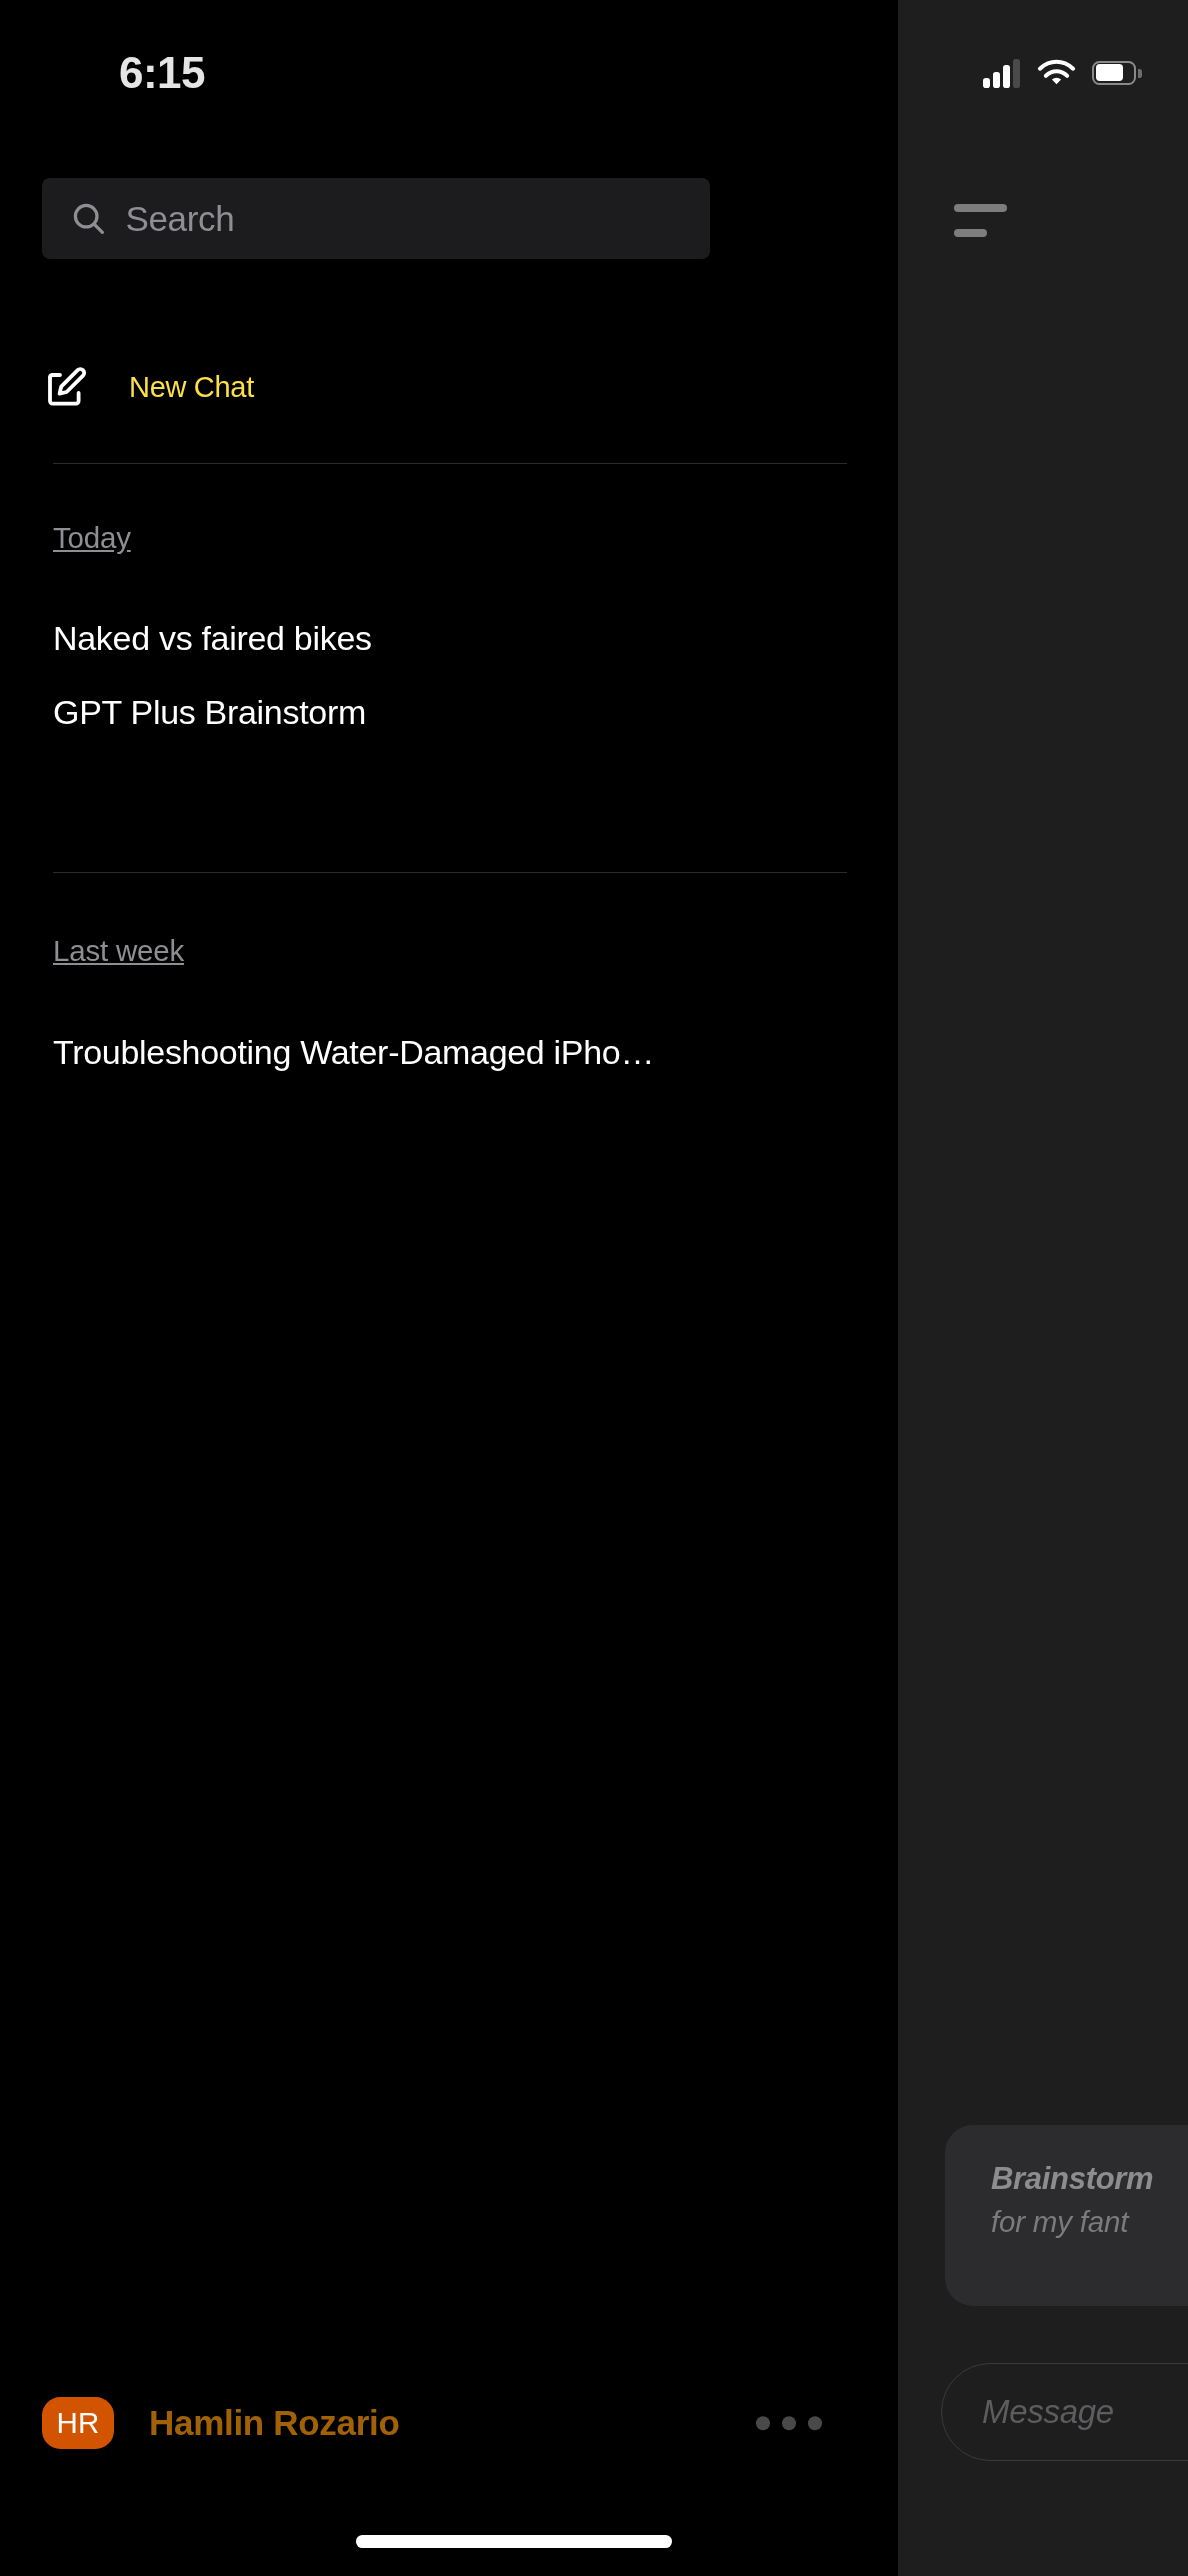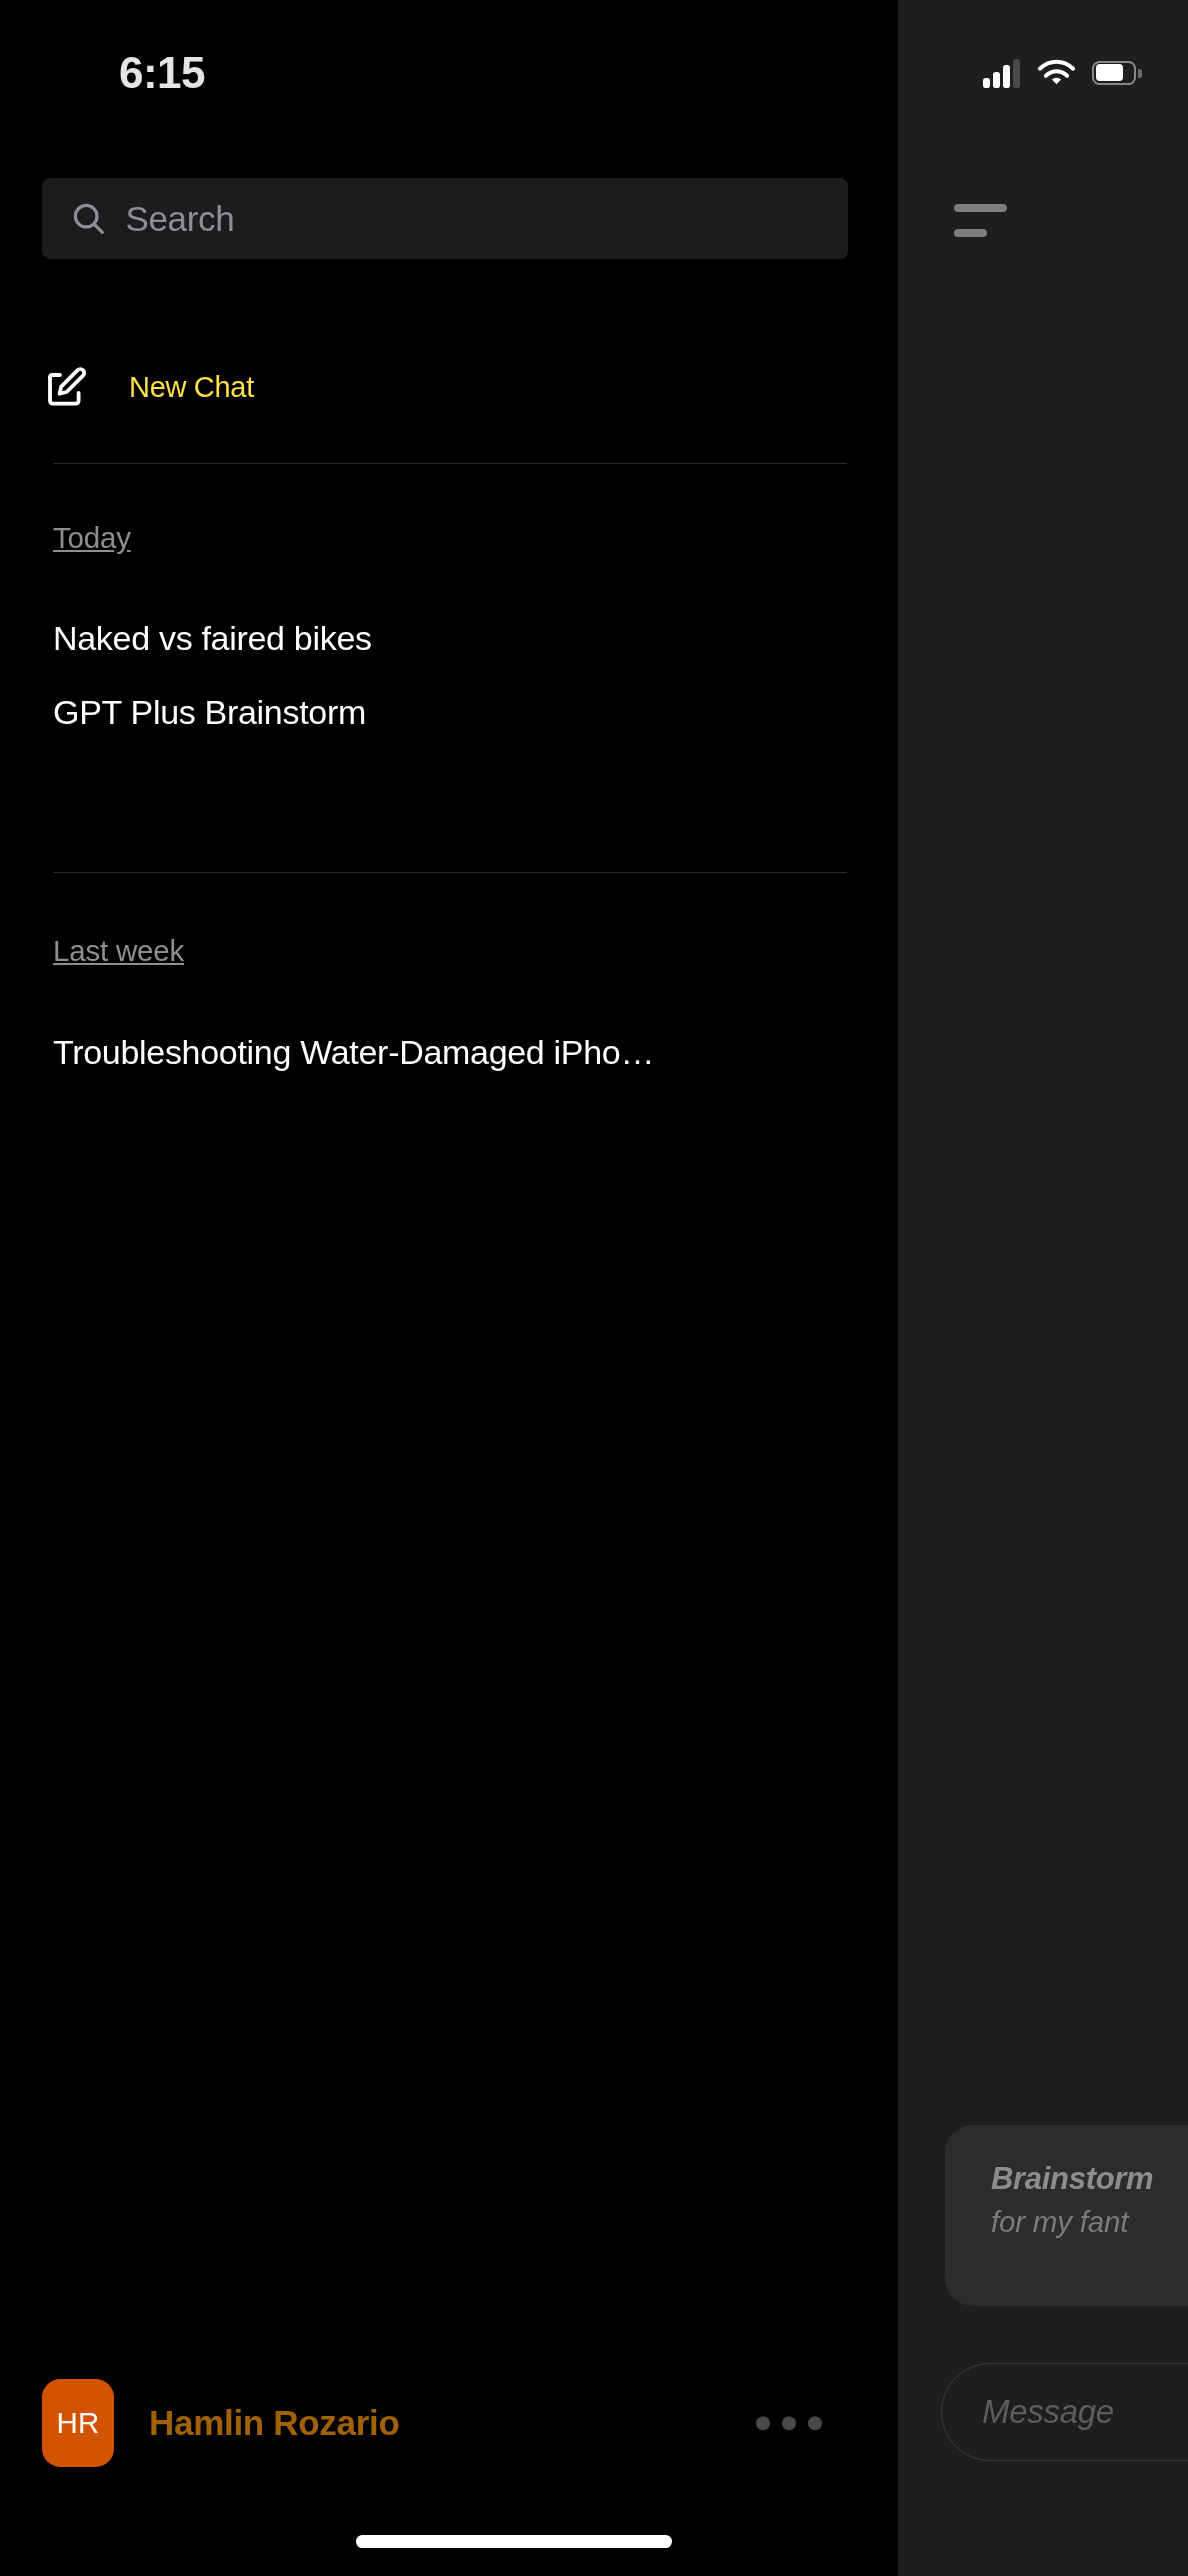--- a/index.html
+++ b/index.html
@@ -139,21 +139,21 @@
     left:0; top:0;
     width:898px; height:2576px;
     background:#000;
     z-index:30;
     overflow:hidden;
   }
 
   #search-bar {
     position:absolute;
     left:42px; top:178px;
-    width:806px; height:81px;
+    width:668px; height:81px;
     background:#1c1c1e;
     border-radius:8px;
     display:flex; align-items:center;
     padding-left:28px;
   }
   #search-bar .s-icon { width:37px; height:37px; flex:0 0 auto; margin-right:18.4px; }
   #search-bar .s-text {
     font-size:35px; color:#8e8e93;
     letter-spacing:-0.3px;
   }
@@ -202,21 +202,21 @@
   #chat-1 { top:693px; }
   #chat-2 { top:1033px; }
 
   #profile-row {
     position:absolute;
     left:42px; top:2377px;
     width:811px; height:92px;
     display:flex; align-items:center;
   }
   #avatar {
-    width:72px; height:88px; flex:0 0 auto;
+    width:72px; height:52px; flex:0 0 auto;
     background:#d35400;
     border-radius:18.4px;
     display:flex; align-items:center; justify-content:center;
     font-size:29.5px; font-weight:400; color:#fff;
     letter-spacing:0.2px;
   }
   #profile-name {
     margin-left:35px;
     font-size:35px; font-weight:700; color:#a16207;
     letter-spacing:-0.3px;

